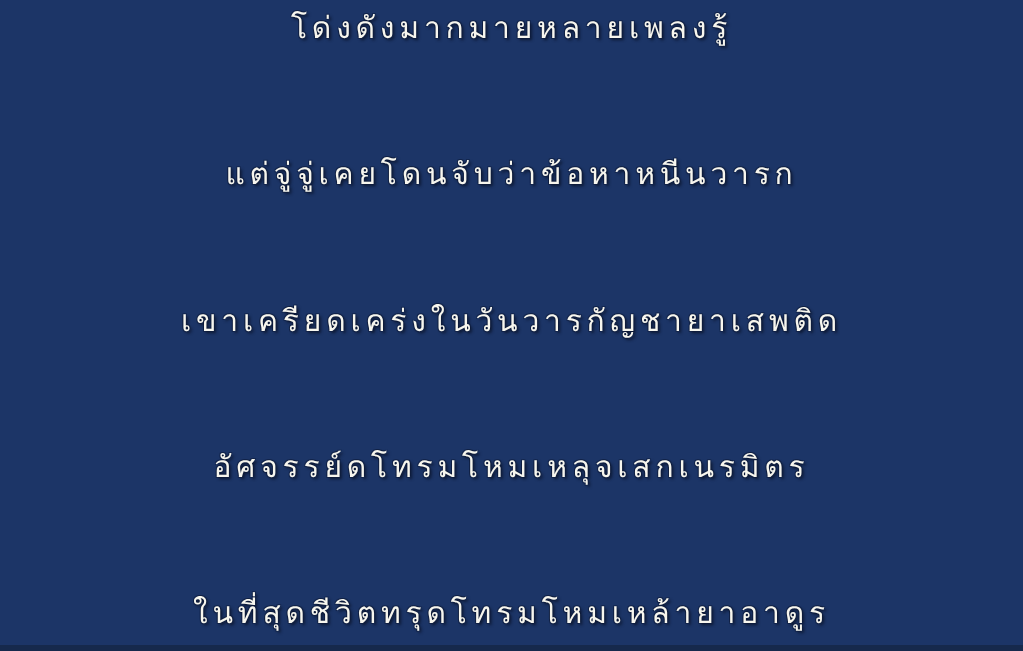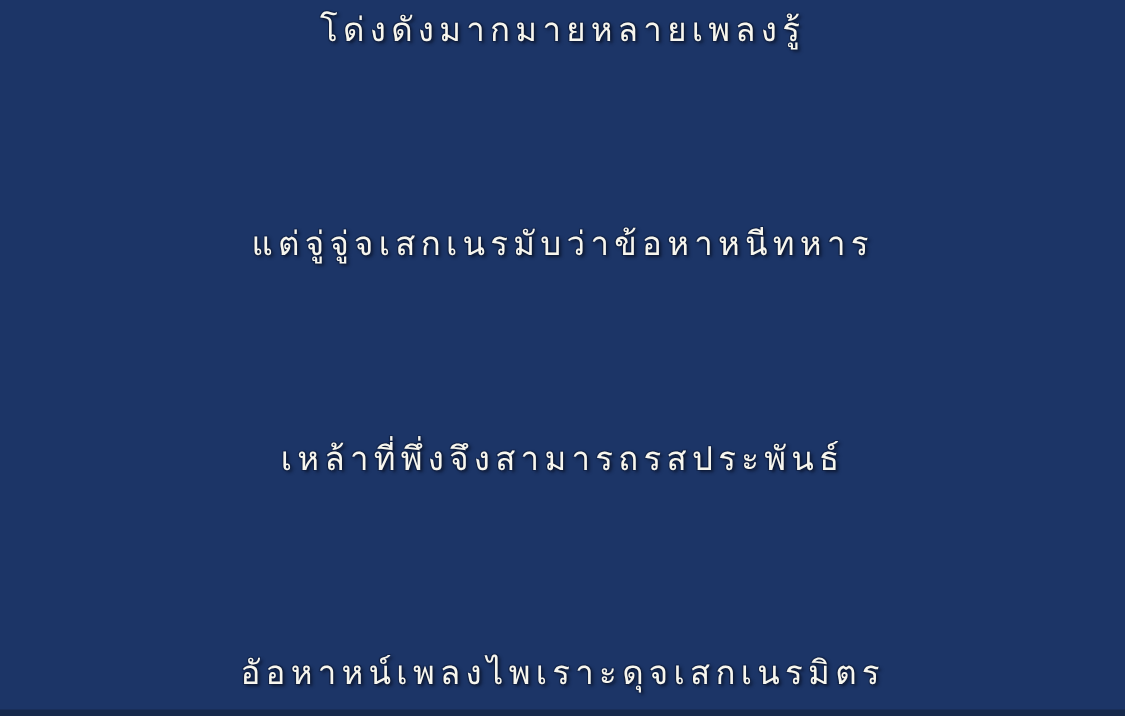--- a/index.html
+++ b/index.html
@@ -41,17 +41,18 @@
     width: 100%;
     height: 6px;
     background: var(--strip, #16294c);
   }
 </style>
 </head>
 <body style="background: rgb(28, 53, 103);">
 
 <div class="frame" style="--bg: #1c3567; --text: #f7f6ee; --strip: #16294c;">
   <div class="lyric-line">โด่งดังมากมายหลายเพลงรู้</div>
-  <div class="lyric-line">แต่จู่จู่จเสกเนรมับว่าข้อหาหนีทหาร</div>
-  <div class="lyric-line">เหล้าที่พึ่งจึงสามารถรสประพันธ์</div>
-  <div class="lyric-line">อัอหาหน์เพลงไพเราะดุจเสกเนรมิตร</div>
+  <div class="lyric-line">แต่จู่จู่เคยโดนจับว่าข้อหาหนีนวารก</div>
+  <div class="lyric-line">เขาเครียดเคร่งในวันวารกัญชายาเสพติด</div>
+  <div class="lyric-line">อัศจรรย์ดโทรมโหมเหลุจเสกเนรมิตร</div>
+  <div class="lyric-line">ในที่สุดชีวิตทรุดโทรมโหมเหล้ายาอาดูร</div>
   <div class="bottom-strip"></div>
 </div>
 
 </body></html>

